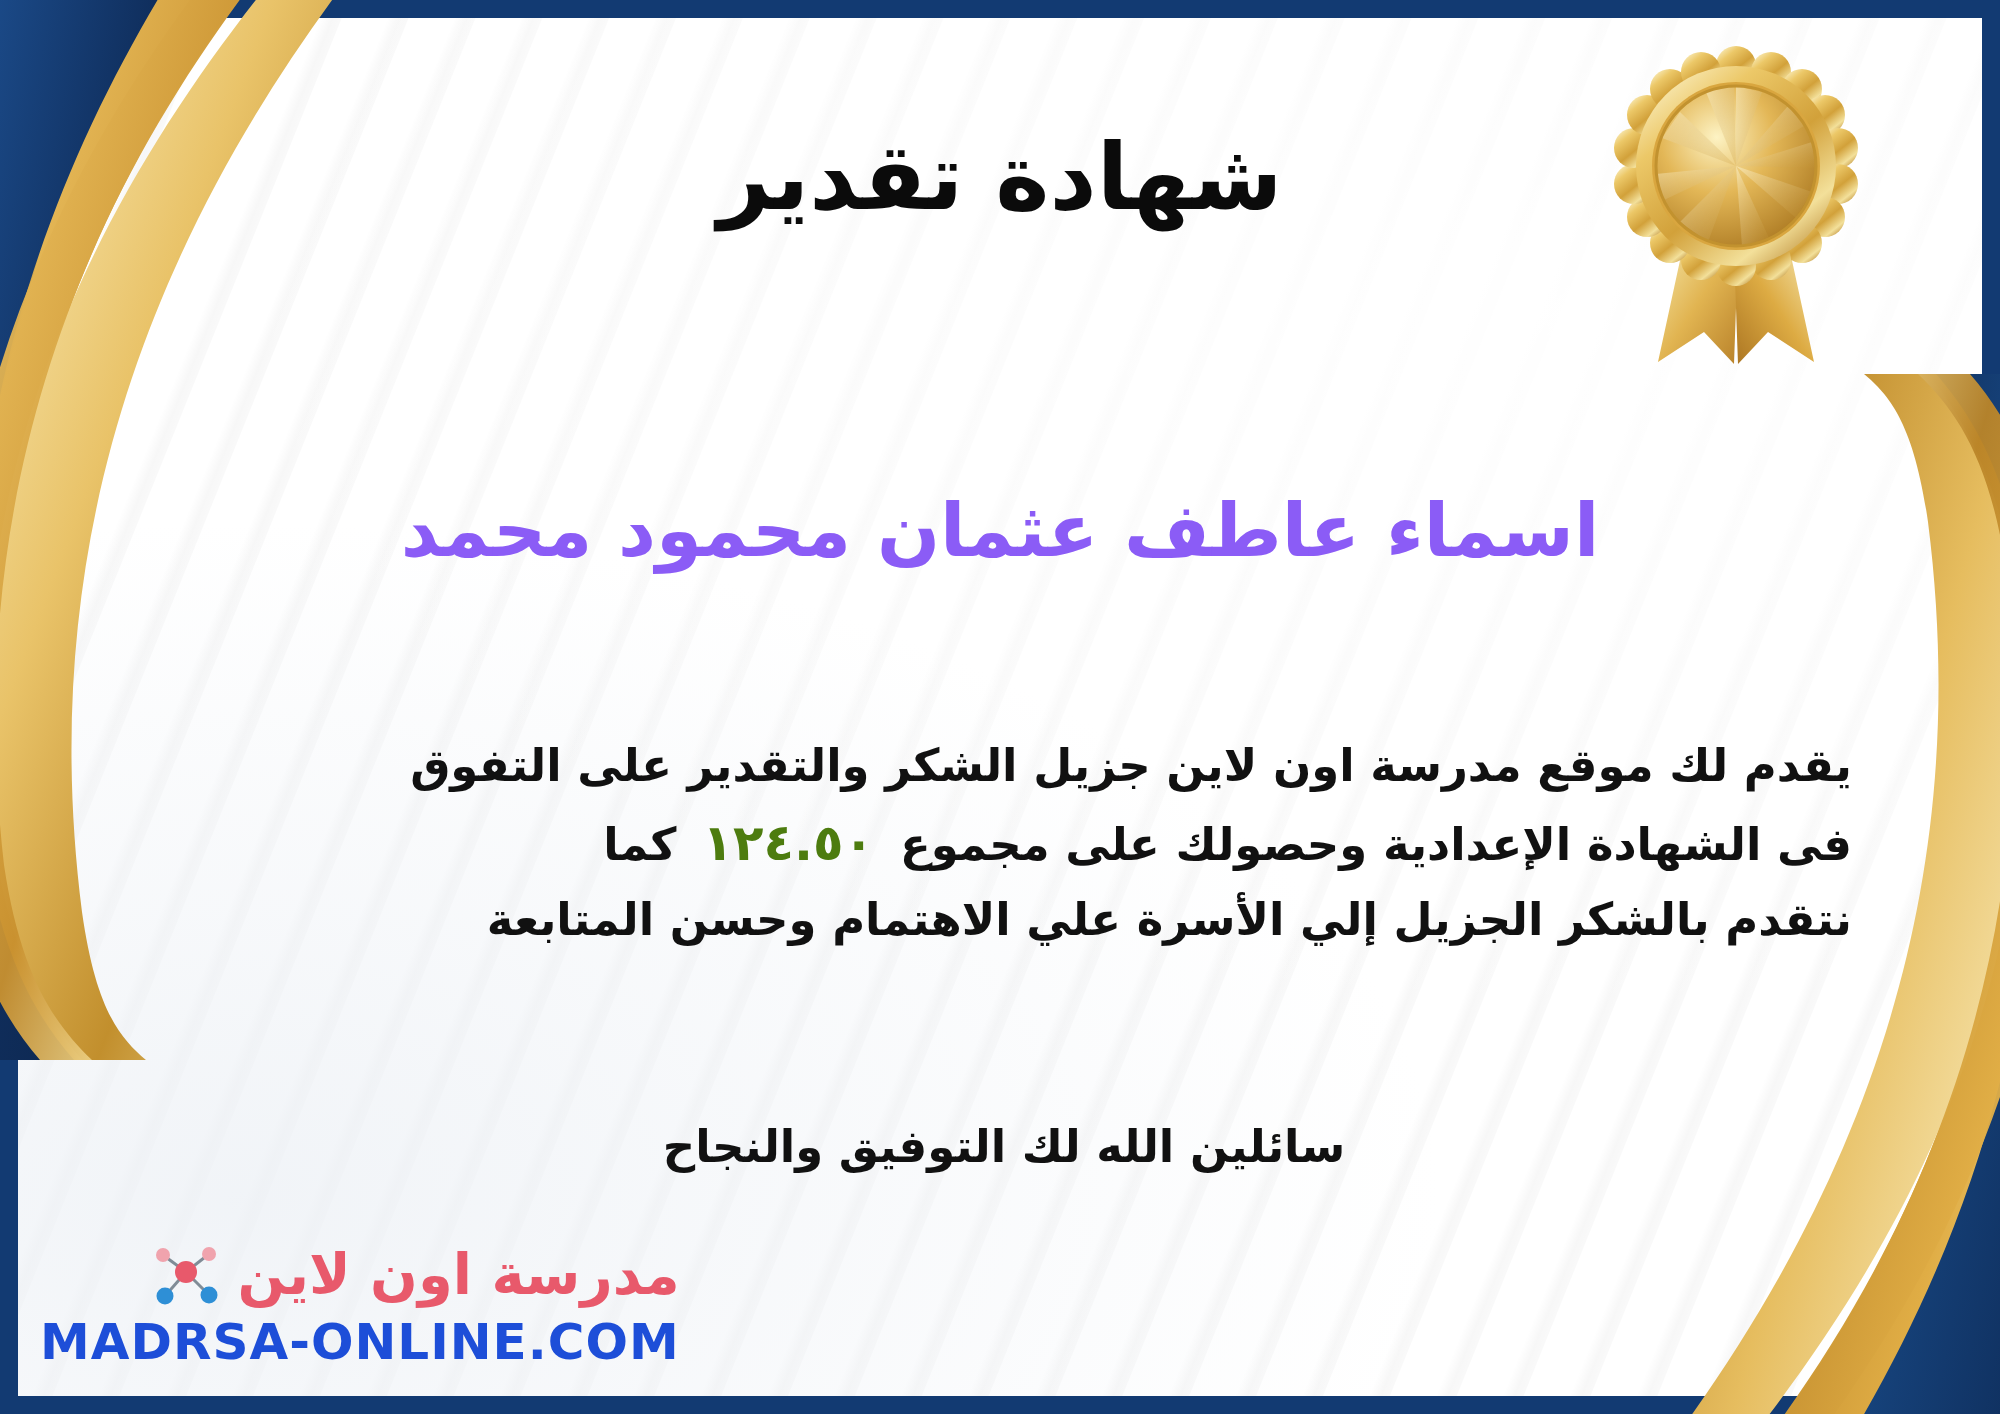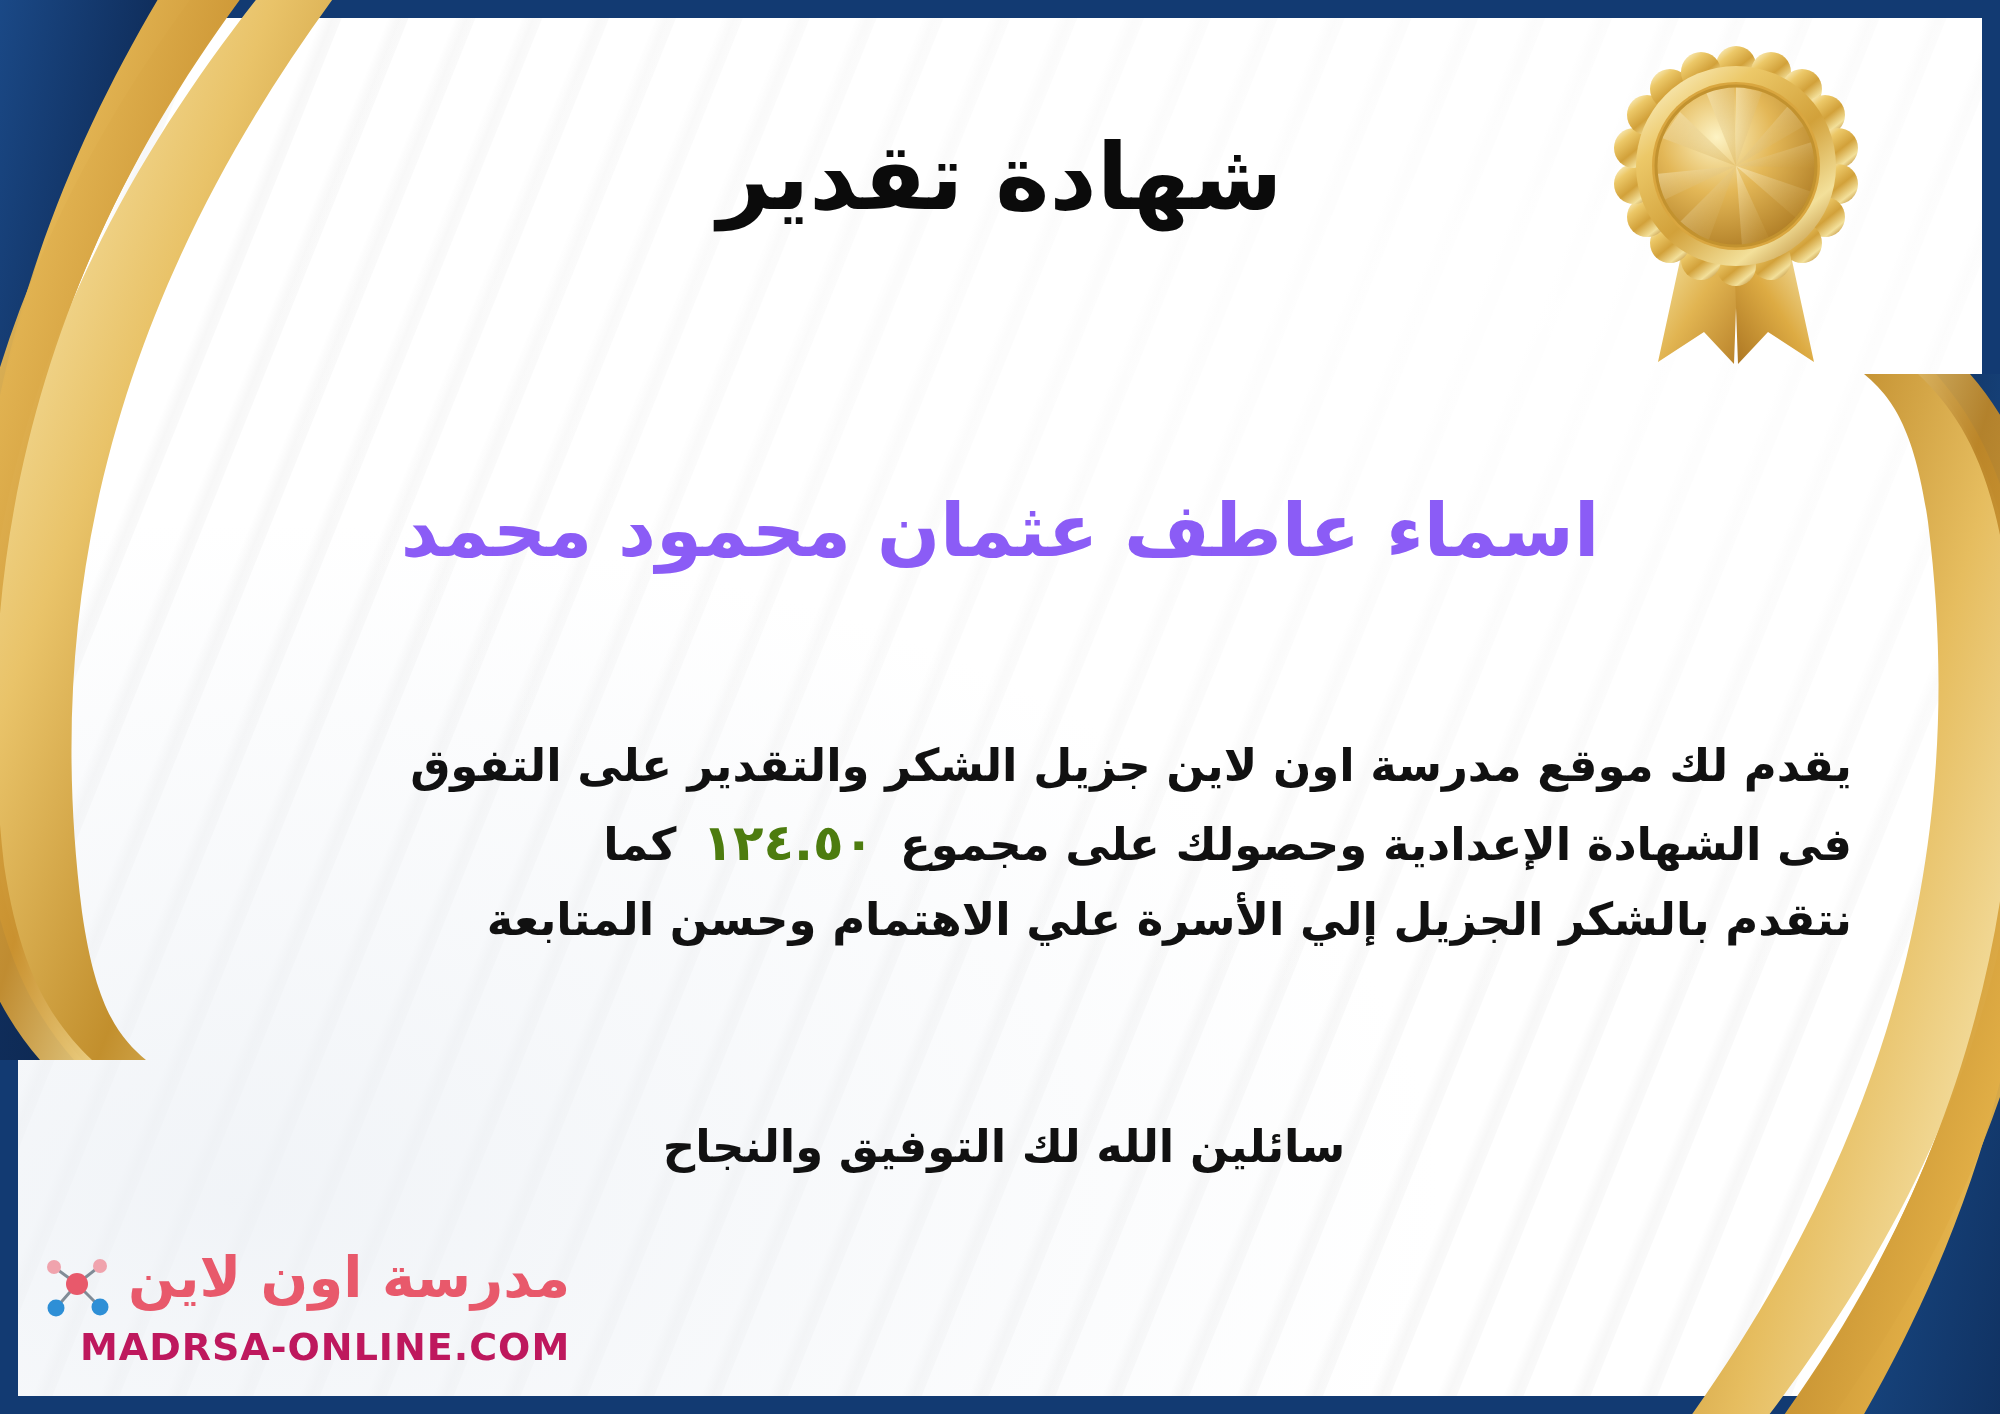--- a/index.html
+++ b/index.html
@@ -121,33 +121,34 @@
   .brand{
     position:absolute;
     left:40px;bottom:46px;
     display:flex;
     flex-direction:column;
     align-items:flex-start;
     direction:rtl;
   }
   .brand-row{
     display:flex;
+    align-items:center;
     gap:14px;
   }
   .brand-ar{
     font-size:56px;
     font-weight:700;
     color:#e8596b;
     line-height:1;
     white-space:nowrap;
   }
   .brand-url{
-    font-size:38px;
-    font-weight:700;
-    color:#be185d;
+    font-size:50px;
+    font-weight:700;
+    color:#1d4ed8;
     letter-spacing:1px;
     direction:ltr;
     line-height:1.05;
     margin-top:4px;
     white-space:nowrap;
   }
   .brand-icon{width:74px;height:74px;flex:none;}
 </style>
 </head>
 <body>

